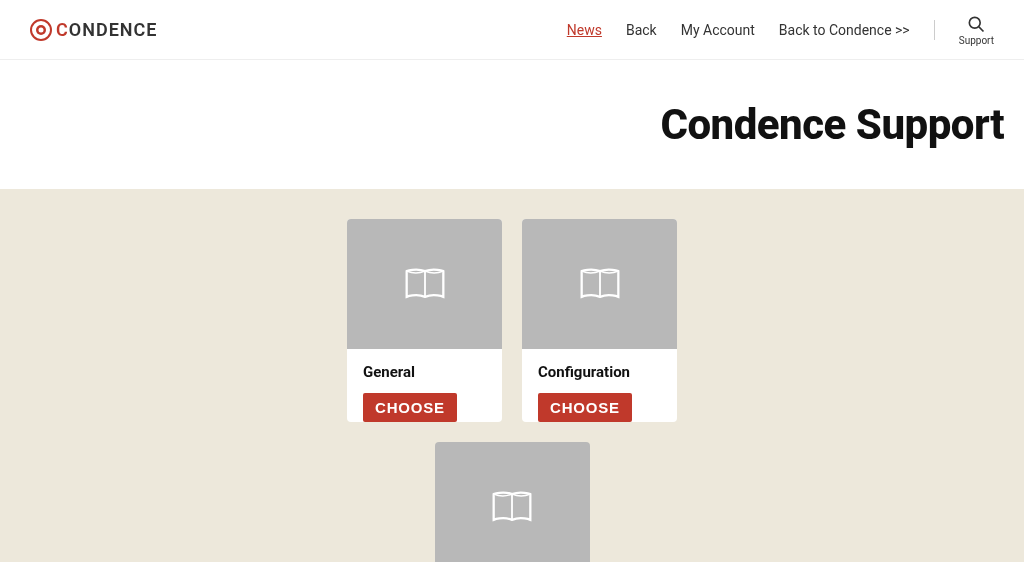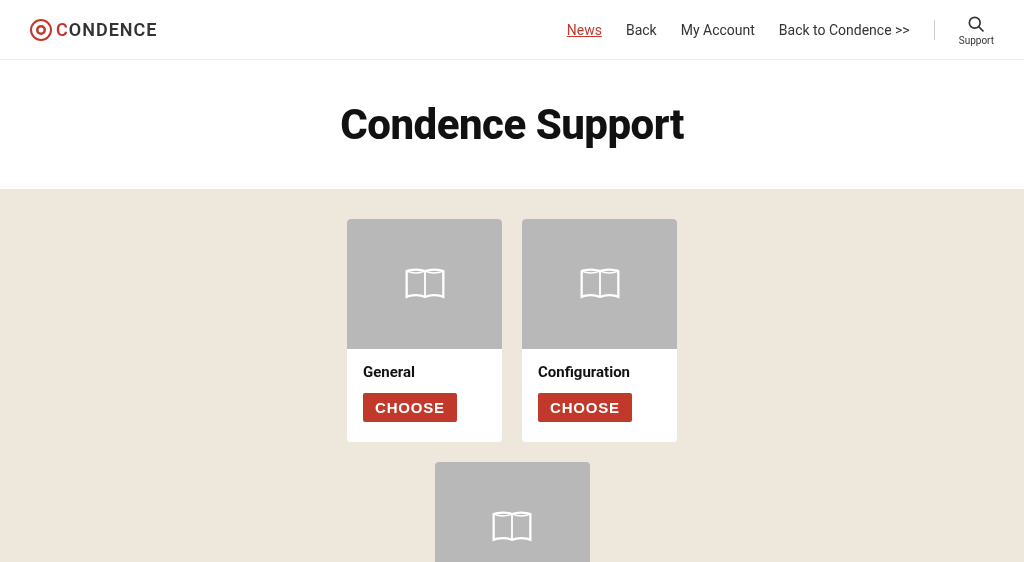--- a/index.html
+++ b/index.html
@@ -95,20 +95,21 @@
       background: #fff;
       text-align: center;
       padding: 40px 20px 40px;
     }
 
     .page-title {
       font-size: 42px;
       font-weight: 800;
       color: #111;
       letter-spacing: -0.5px;
+      text-align: right;
     }
 
     
     .main-content {
       background: #ede8db;
       padding: 30px 0;
       min-height: 400px;
     }
 
     .cards-container {
@@ -117,21 +118,20 @@
       gap: 20px;
       padding: 0 30px;
       flex-wrap: wrap;
     }
 
     
     .card {
       background: #fff;
       border-radius: 4px;
       width: 155px;
-      padding-bottom: 20px;
       overflow: hidden;
     }
 
     .card-image {
       width: 100%;
       height: 130px;
       background: #b8b8b8;
       display: flex;
       align-items: center;
       justify-content: center;

